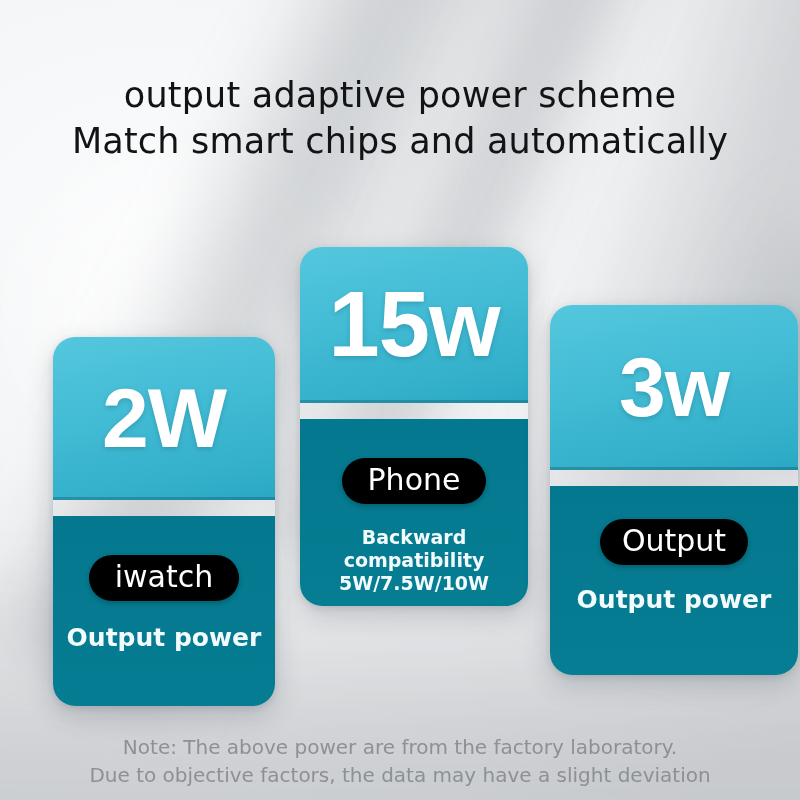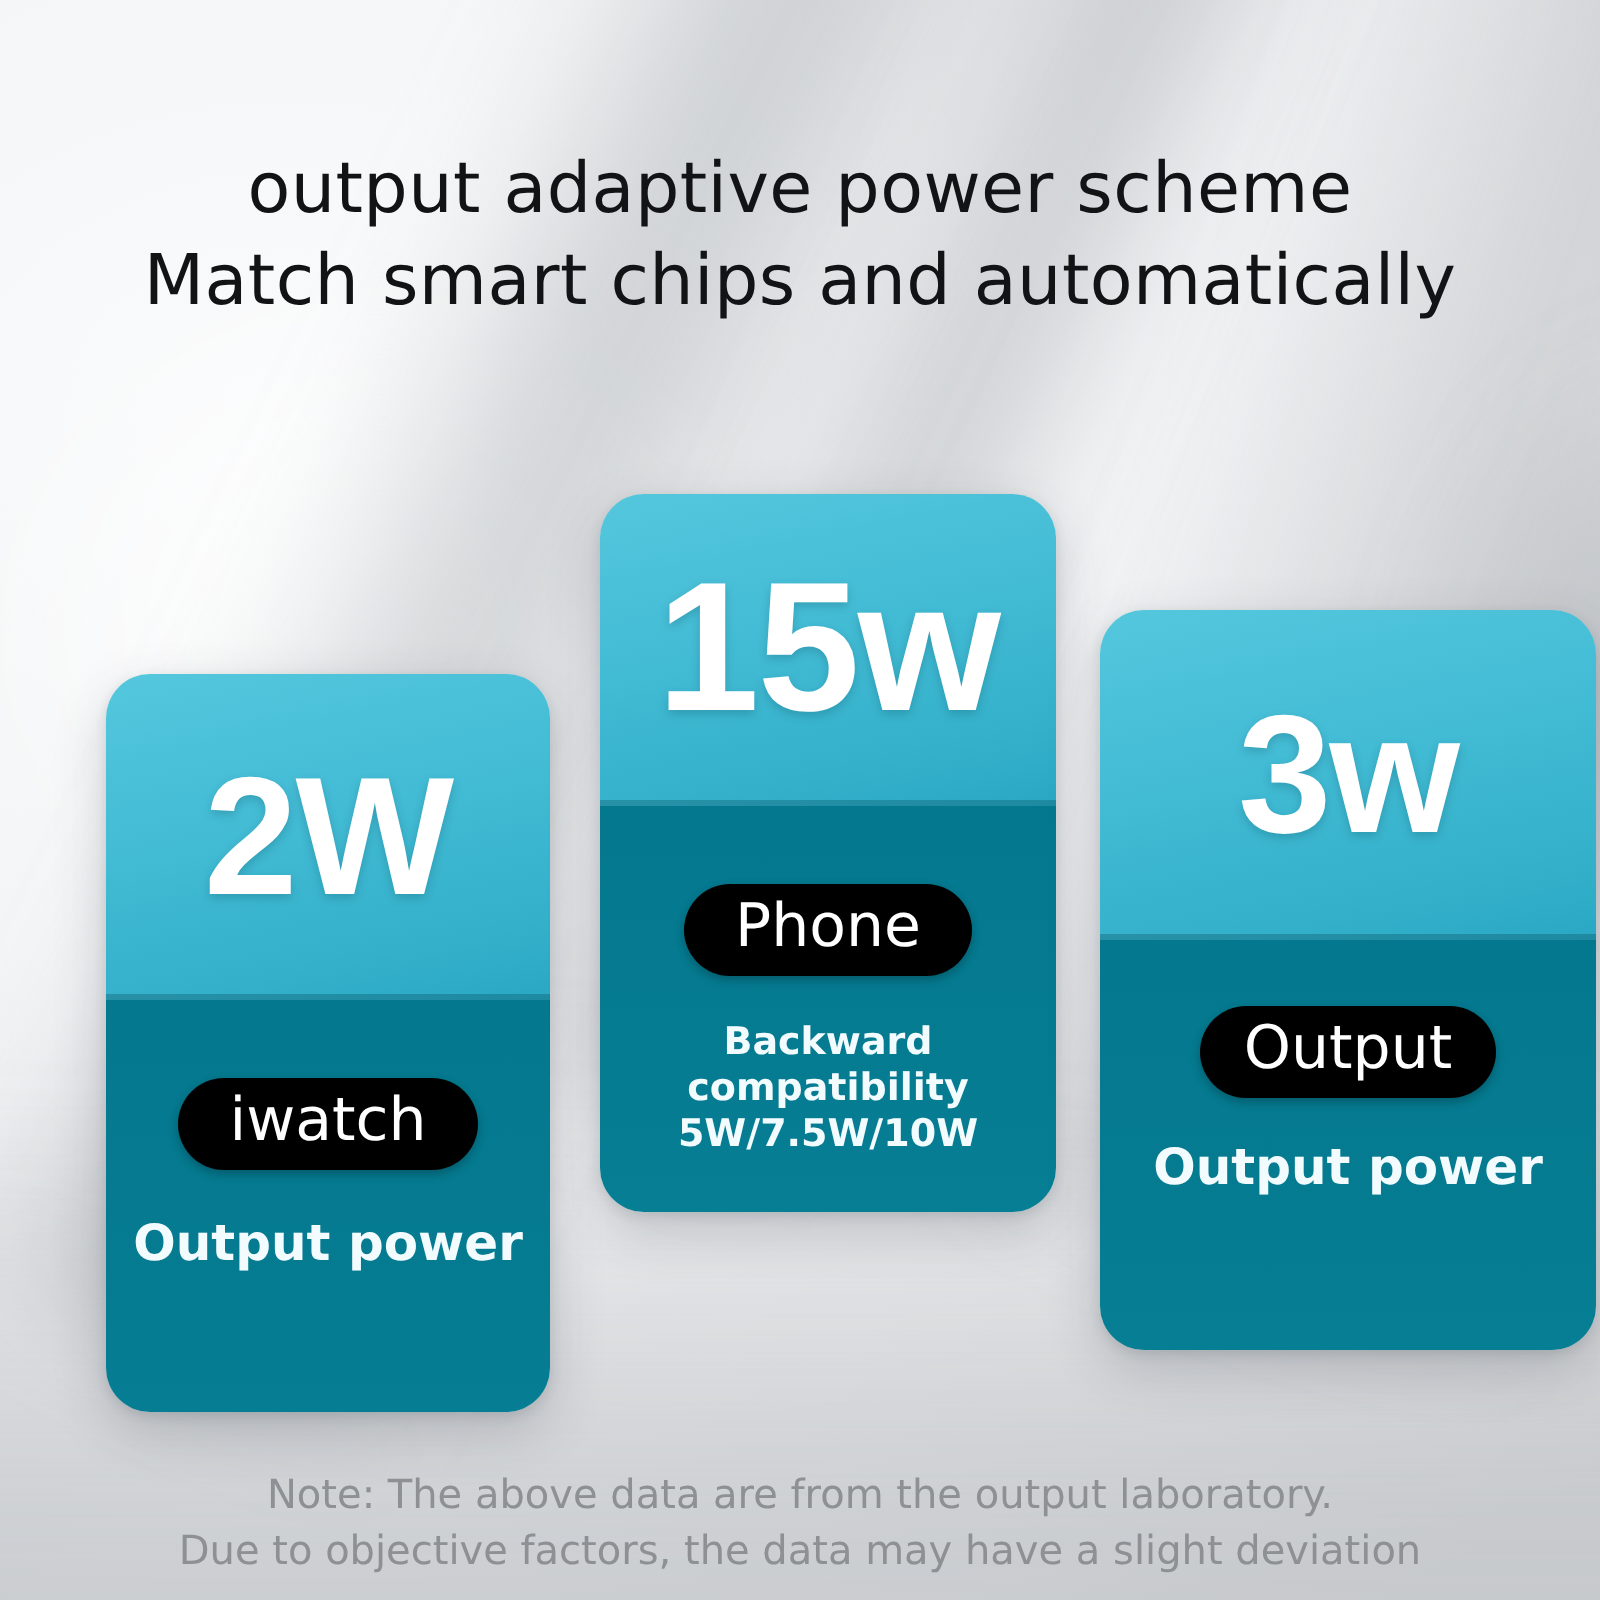--- a/index.html
+++ b/index.html
@@ -111,20 +111,21 @@
     background: rgba(0, 60, 75, 0.28);
   }
   .card-bottom {
     position: relative;
     width: 100%;
     background: linear-gradient(180deg, #04788e 0%, #057a90 40%, #067e93 100%);
     display: flex;
     flex-direction: column;
     align-items: center;
     box-sizing: border-box;
+    margin-top: 16px;
   }
 
   .watt {
     color: #ffffff;
     font-weight: 700;
     line-height: 1;
     letter-spacing: -1px;
     text-shadow: 0 2px 5px rgba(0,60,75,0.22);
     font-family: "Liberation Sans", sans-serif;
     margin-top: -2px;
@@ -233,17 +234,17 @@
     <div class="card-top">
       <span class="watt">3w</span>
     </div>
     <div class="card-bottom">
       <span class="pill">Output</span>
       <span class="sub">Output power</span>
     </div>
   </div>
 
   <div class="note">
-    <span class="note-line">Note: The above data are from the output laboratory.</span>
+    <span class="note-line">Note: The above power are from the factory laboratory.</span>
     <span class="note-line">Due to objective factors, the data may have a slight deviation</span>
   </div>
 
 </div>
 
 </body></html>

